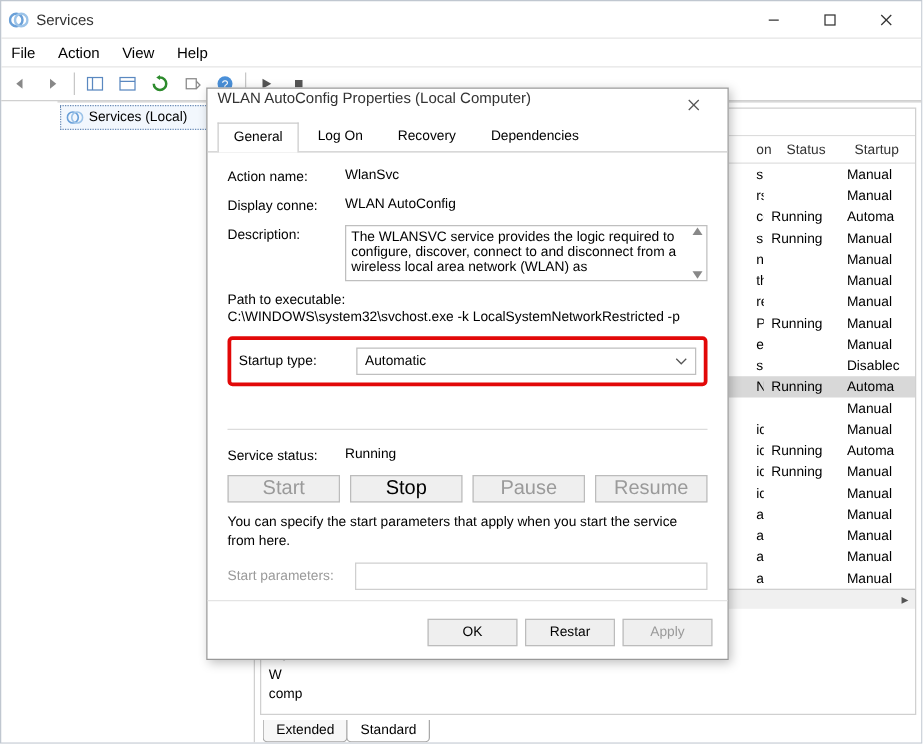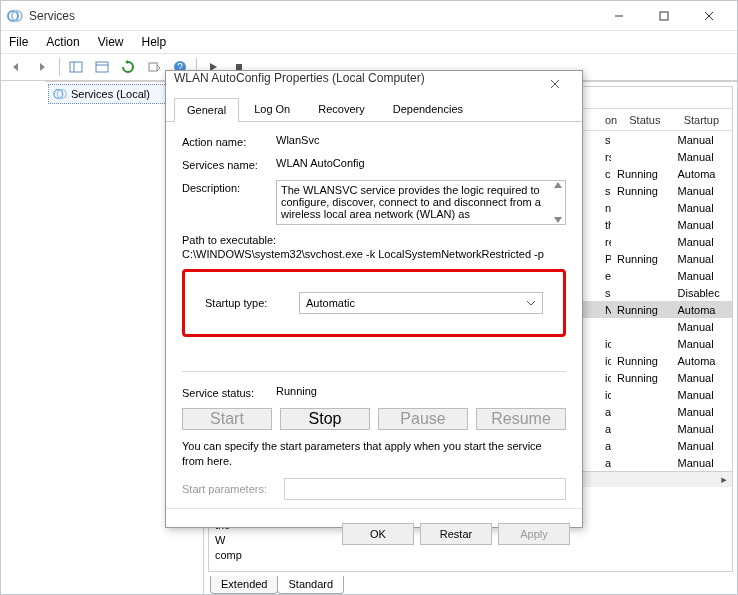--- a/index.html
+++ b/index.html
@@ -71,21 +71,21 @@
 
 .desc-box { flex: 1; border: 1px solid #bfbfbf; padding: 3px 4px; font-size: 11px; height: 45px; overflow: hidden; position: relative; }
 .desc-scroll { position: absolute; right: 0; top: 0; bottom: 0; width: 15px; display: flex; flex-direction: column; justify-content: space-between; align-items: center; }
 .desc-scroll svg { display: block; }
 
 .path-row { display: flex; flex-direction: column; gap: 2px; }
 
 .startup-row { display: flex; align-items: center; }
 .startup-row .lbl { width: 94px; }
 .startup-select { flex: 1; border: 1px solid #bfbfbf; height: 22px; display: flex; align-items: center; padding: 0 6px; justify-content: space-between; background: #fff; gap: 32px; }
-.highlight-box { border: 3px solid #e20808; padding: 20px; border-radius: 4px; }
+.highlight-box { border: 3px solid #e20808; padding: 6px; border-radius: 4px; }
 
 .hr { border-top: 1px solid #dcdcdc; margin: 4px 0; }
 
 .btn-row { display: flex; gap: 8px; }
 .btn { flex: 1; height: 22px; background: #efefef; border: 1px solid #bcbcbc; display: flex; align-items: center; justify-content: center; font-size: 16px; }
 .btn.disabled { color: #9a9a9a; }
 
 .start-params { display: flex; align-items: center; gap: 8px; }
 .start-params .lbl { width: 94px; color: #9a9a9a; }
 .start-params input { flex: 1; height: 22px; border: 1px solid #cfcfcf; background: #fff; padding: 0 4px; font-size: 11px; }
@@ -394,21 +394,21 @@
   </div>
 
   <div class="dlg-body">
 
     <div class="fld">
       <div class="lbl">Action name:</div>
       <div class="val">WlanSvc</div>
     </div>
 
     <div class="fld">
-      <div class="lbl">Services name:</div>
+      <div class="lbl">Display conne:</div>
       <div class="val">WLAN AutoConfig</div>
     </div>
 
     <div class="fld">
       <div class="lbl">Description:</div>
       <div class="desc-box">
         <span>The WLANSVC service provides the logic required to configure, discover, connect to and disconnect from a wireless local area network (WLAN) as</span>
         <div class="desc-scroll">
           <svg width="10" height="8">
               <path d="M5 1 L9 7 L1 7 Z" fill="#888"></path>

